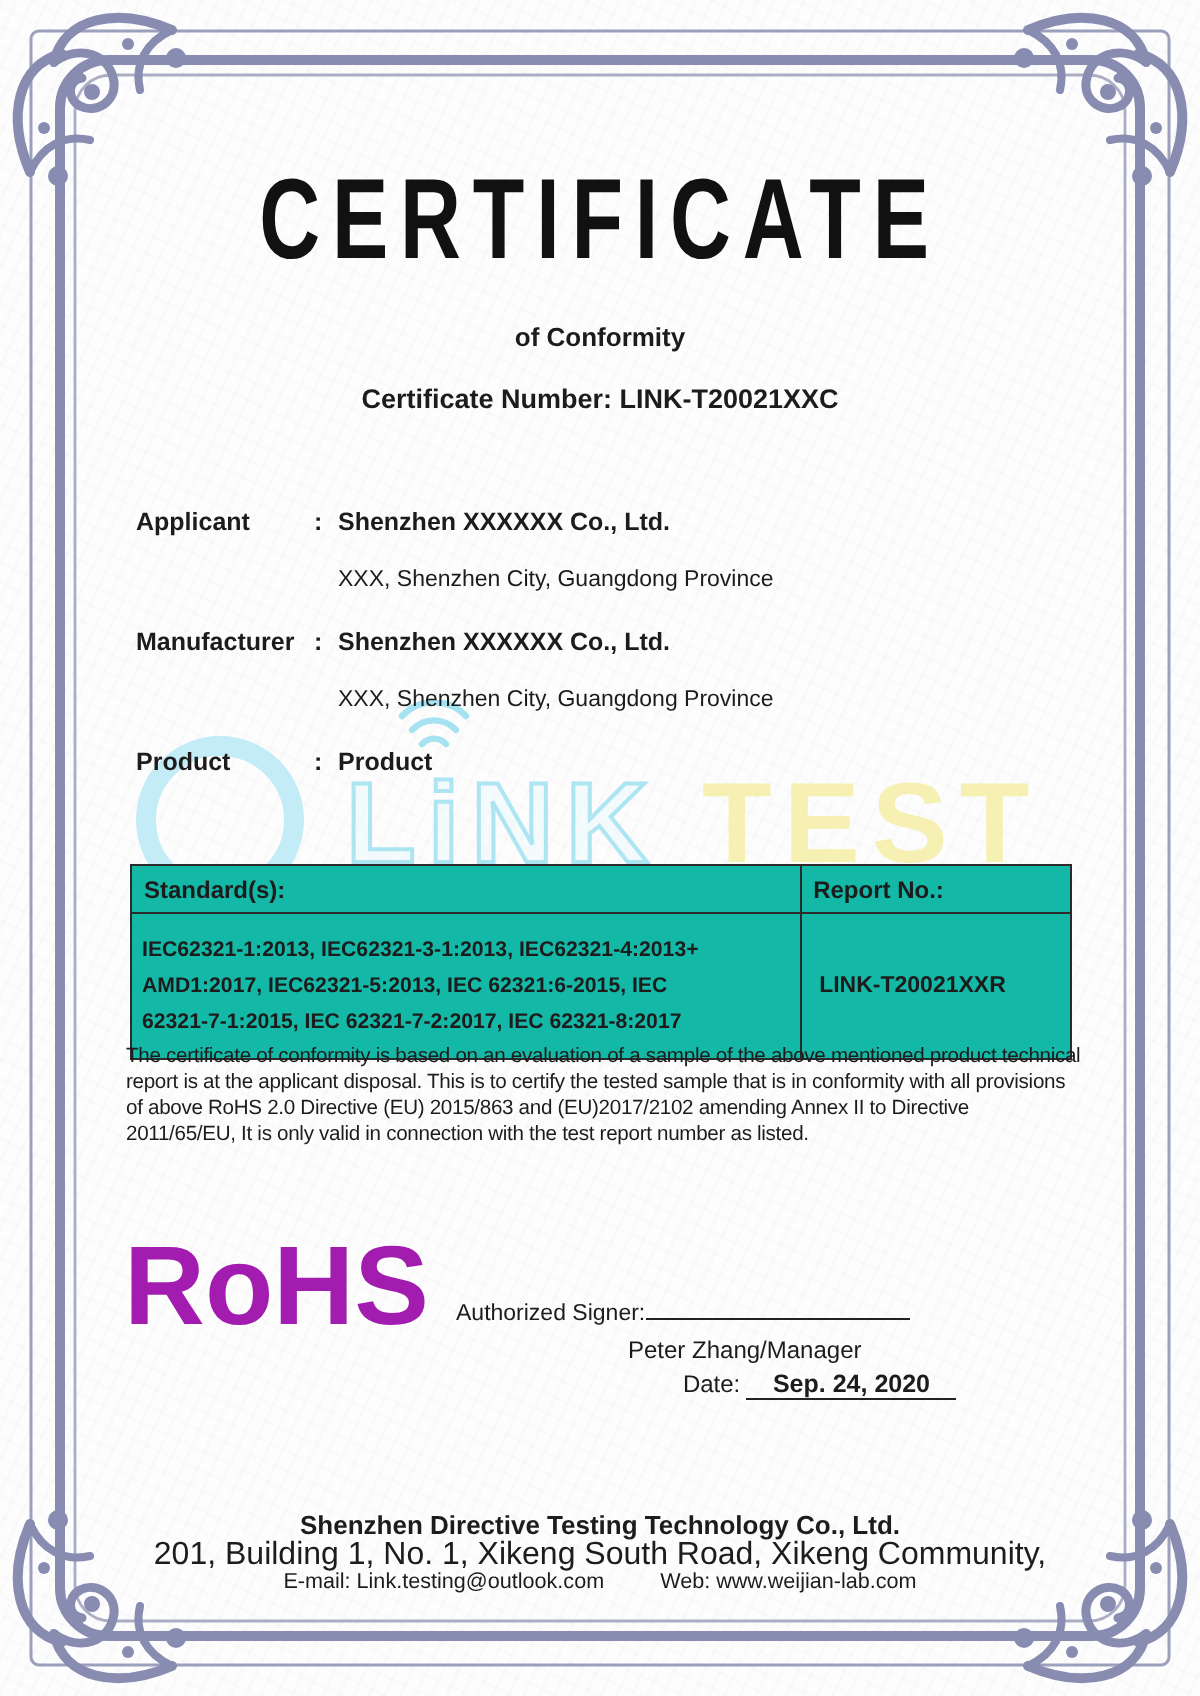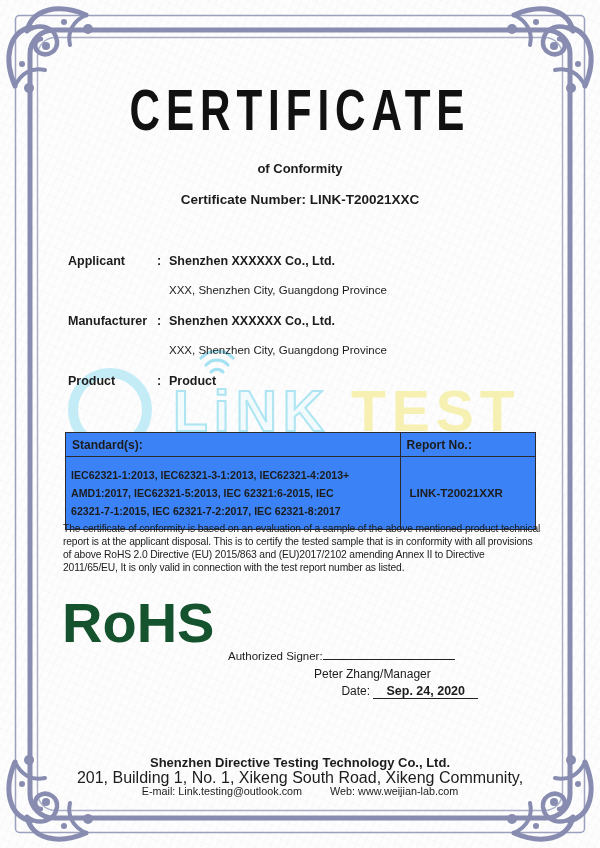--- a/index.html
+++ b/index.html
@@ -24,35 +24,35 @@
   .subtitle{position:absolute;top:161px;left:0;right:0;text-align:center;font-size:13px;font-weight:bold;}
   .certnum{position:absolute;top:192px;left:0;right:0;text-align:center;font-size:13.5px;font-weight:bold;}
 
   .fields{position:absolute;top:215px;left:68px;right:60px;margin-top:39px;}
   .frow{display:grid;grid-template-columns:89px 12px 1fr;height:30px;font-size:12.5px;font-weight:bold;align-items:start;}
   .frow .fvalue.freg{font-weight:normal;font-size:11.5px;}
   .frow.gap-big{margin-top:28px;gap:40px;}
 
   .stdtable{
     position:absolute;top:432px;left:65px;width:471px;
-    border-collapse:collapse;background:#3b82f6;
+    border-collapse:collapse;background:#14b8a6;
   }
   .stdtable td{border:1.5px solid #2b2b2b;vertical-align:middle;}
   .stdtable .hdr{height:21px;font-size:12px;font-weight:bold;padding:1px 6px;}
   .stdtable .col-std{width:333px;}
   .stdtable .col-rep{width:138px;}
   .std-body{padding:3px 5px;height:66px;}
   .std-line{font-size:10.6px;font-weight:bold;line-height:18px;white-space:nowrap;}
   .rep-body{font-size:11.5px;font-weight:bold;padding-left:9px;}
 
   .para{position:absolute;left:63px;width:478px;font-size:10.3px;line-height:12.9px;letter-spacing:-0.15px;}
   .para1{top:513px;margin-top:10px;}
   .para2{top:567px;}
 
-  .rohs{position:absolute;top:599px;left:62px;font-size:56px;font-weight:bold;line-height:48px;letter-spacing:0px;color:#14532d;}
+  .rohs{position:absolute;top:619px;left:62px;font-size:56px;font-weight:bold;line-height:48px;letter-spacing:0px;color:#a21caf;}
   .signer{position:absolute;top:648px;left:228px;width:250px;font-size:11.5px;}
   .sig-row{white-space:nowrap;}
   .sig-line{display:inline-block;width:132px;border-bottom:1.3px solid #222;height:11px;vertical-align:baseline;}
   .sig-name{margin-top:5px;margin-left:86px;font-size:12px;}
   .sig-date{margin-top:3px;margin-left:83px;font-size:12px;text-align:right;}
   .date-val{font-weight:bold;border-bottom:1.5px solid #222;padding:0 13px;font-size:12.5px;}
 
   .footer{position:absolute;top:754px;left:0;right:0;text-align:center;}
   .f-company{font-size:13px;font-weight:bold;line-height:17px;}
   .f-line{font-size:16px;line-height:13.5px;text-align:center;}

